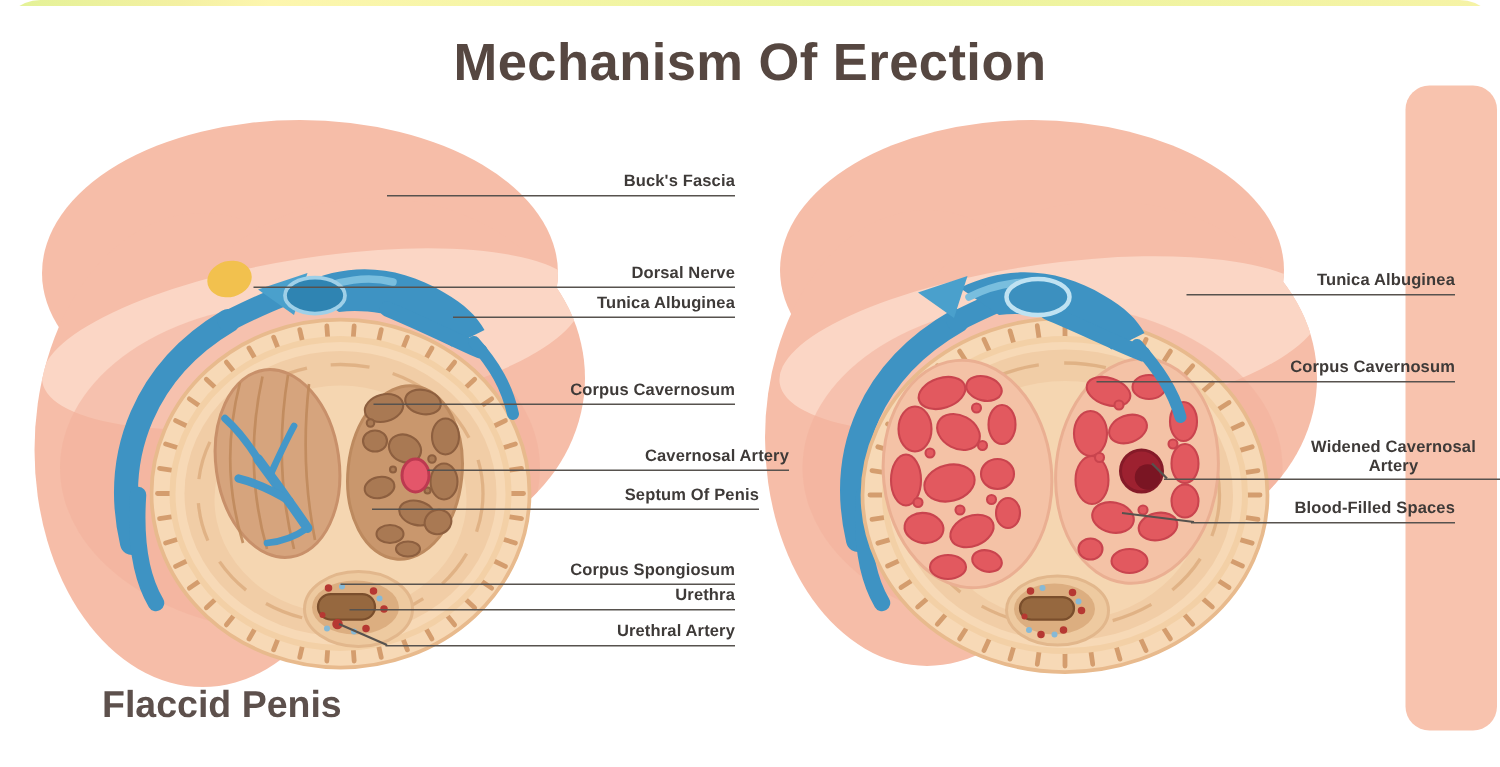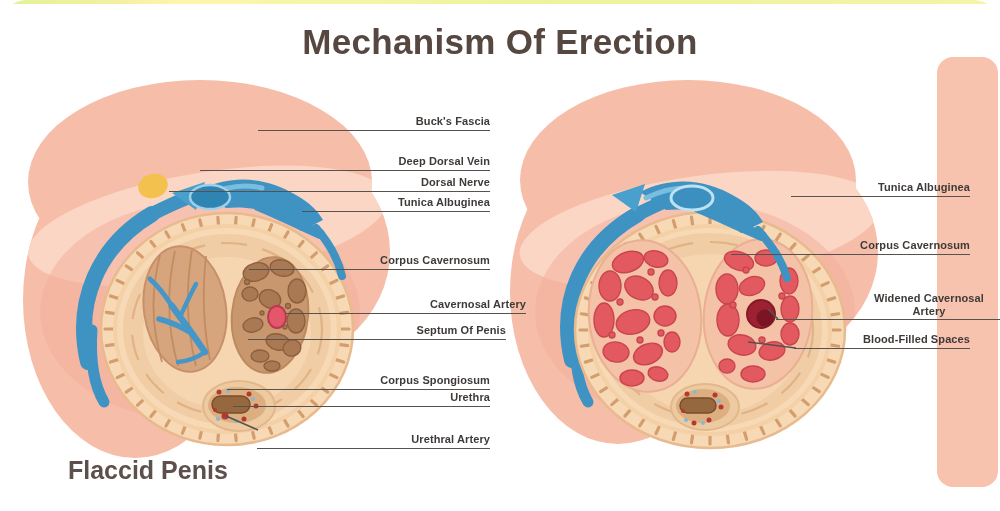--- a/index.html
+++ b/index.html
@@ -337,37 +337,35 @@
       <path d="M226,416 L258,430"></path>
       <path d="M768,309 L778,319"></path>
       <path d="M748,342 L796,348"></path>
     </g>
   </svg>
 
   <div class="title">Mechanism Of Erection</div>
 
   <div class="lbl" style="left:258px;top:115px;width:232px;">
     <span>Buck's Fascia</span></div>
-  <div class="lbl" style="left:200px;top:155px;width:290px;">
-    <span>Deep Dorsal Vein</span></div>
   <div class="lbl" style="left:169px;top:176px;width:321px;">
     <span>Dorsal Nerve</span></div>
   <div class="lbl" style="left:302px;top:196px;width:188px;">
     <span>Tunica Albuginea</span></div>
   <div class="lbl" style="left:249px;top:254px;width:241px;">
     <span>Corpus Cavernosum</span></div>
   <div class="lbl" style="left:285px;top:298px;width:205px;padding-left:36px;">
     <span>Cavernosal Artery</span></div>
   <div class="lbl" style="left:248px;top:324px;width:258px;">
     <span>Septum Of Penis</span></div>
   <div class="lbl" style="left:227px;top:374px;width:263px;">
     <span>Corpus Spongiosum</span></div>
   <div class="lbl" style="left:233px;top:391px;width:257px;">
     <span>Urethra</span></div>
-  <div class="lbl" style="left:257px;top:415px;width:233px;margin-top:18px;">
+  <div class="lbl" style="left:257px;top:415px;width:233px;">
     <span>Urethral Artery</span></div>
 
   <div class="lbl" style="left:791px;top:181px;width:179px;">
     <span>Tunica Albuginea</span></div>
   <div class="lbl" style="left:731px;top:239px;width:239px;">
     <span>Corpus Cavernosum</span></div>
   <div class="lbl center" style="left:776px;top:292px;width:194px;">
     <span style="display:block">Widened Cavernosal</span>
     <span style="display:block">Artery</span>
     </div>

